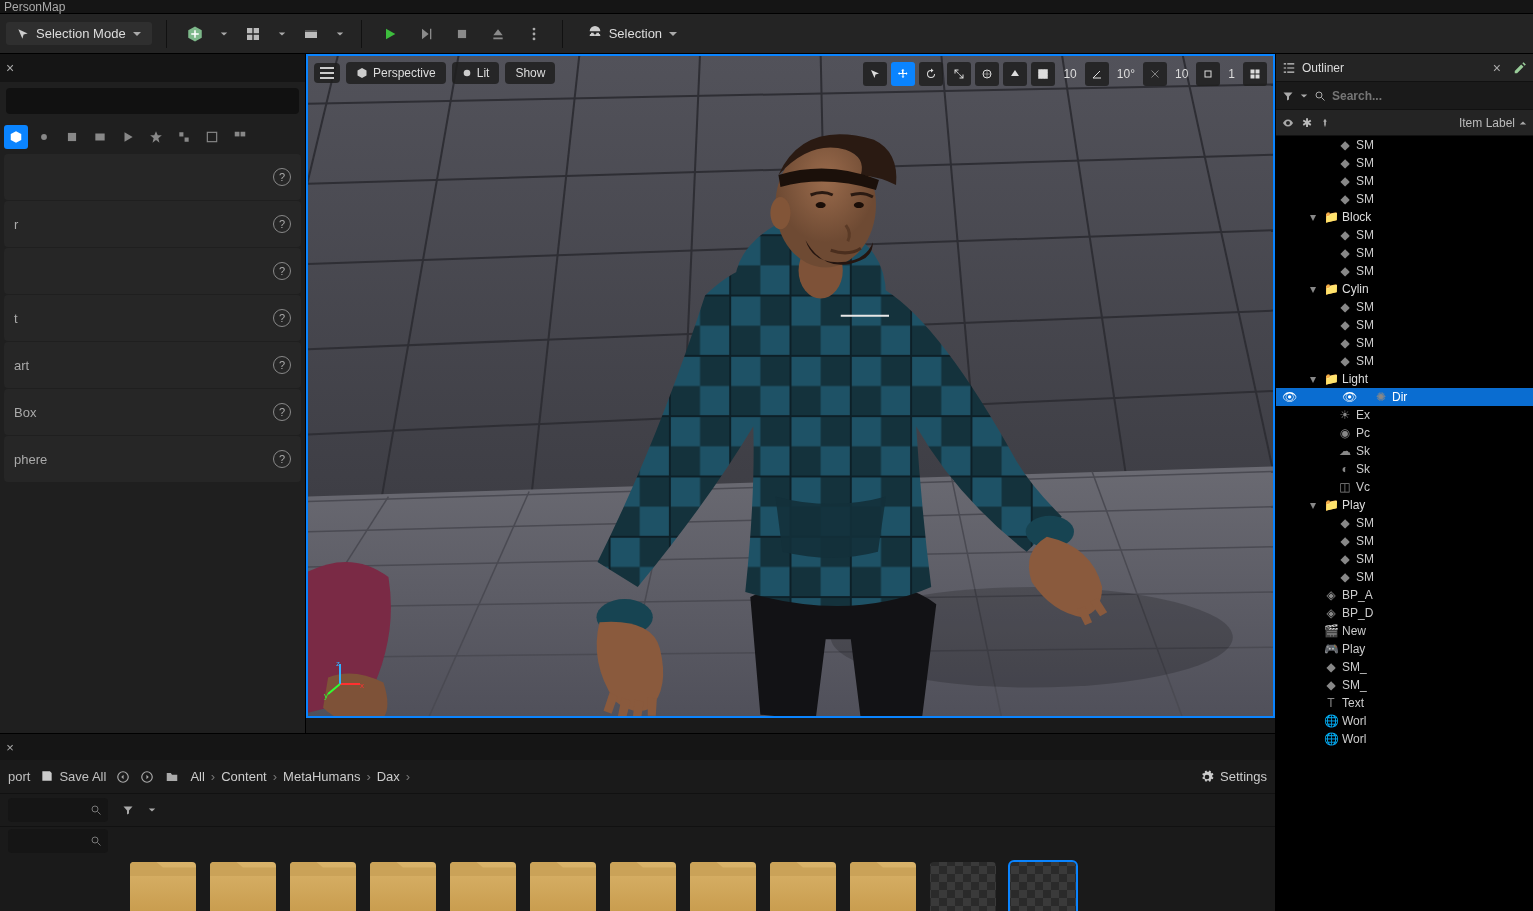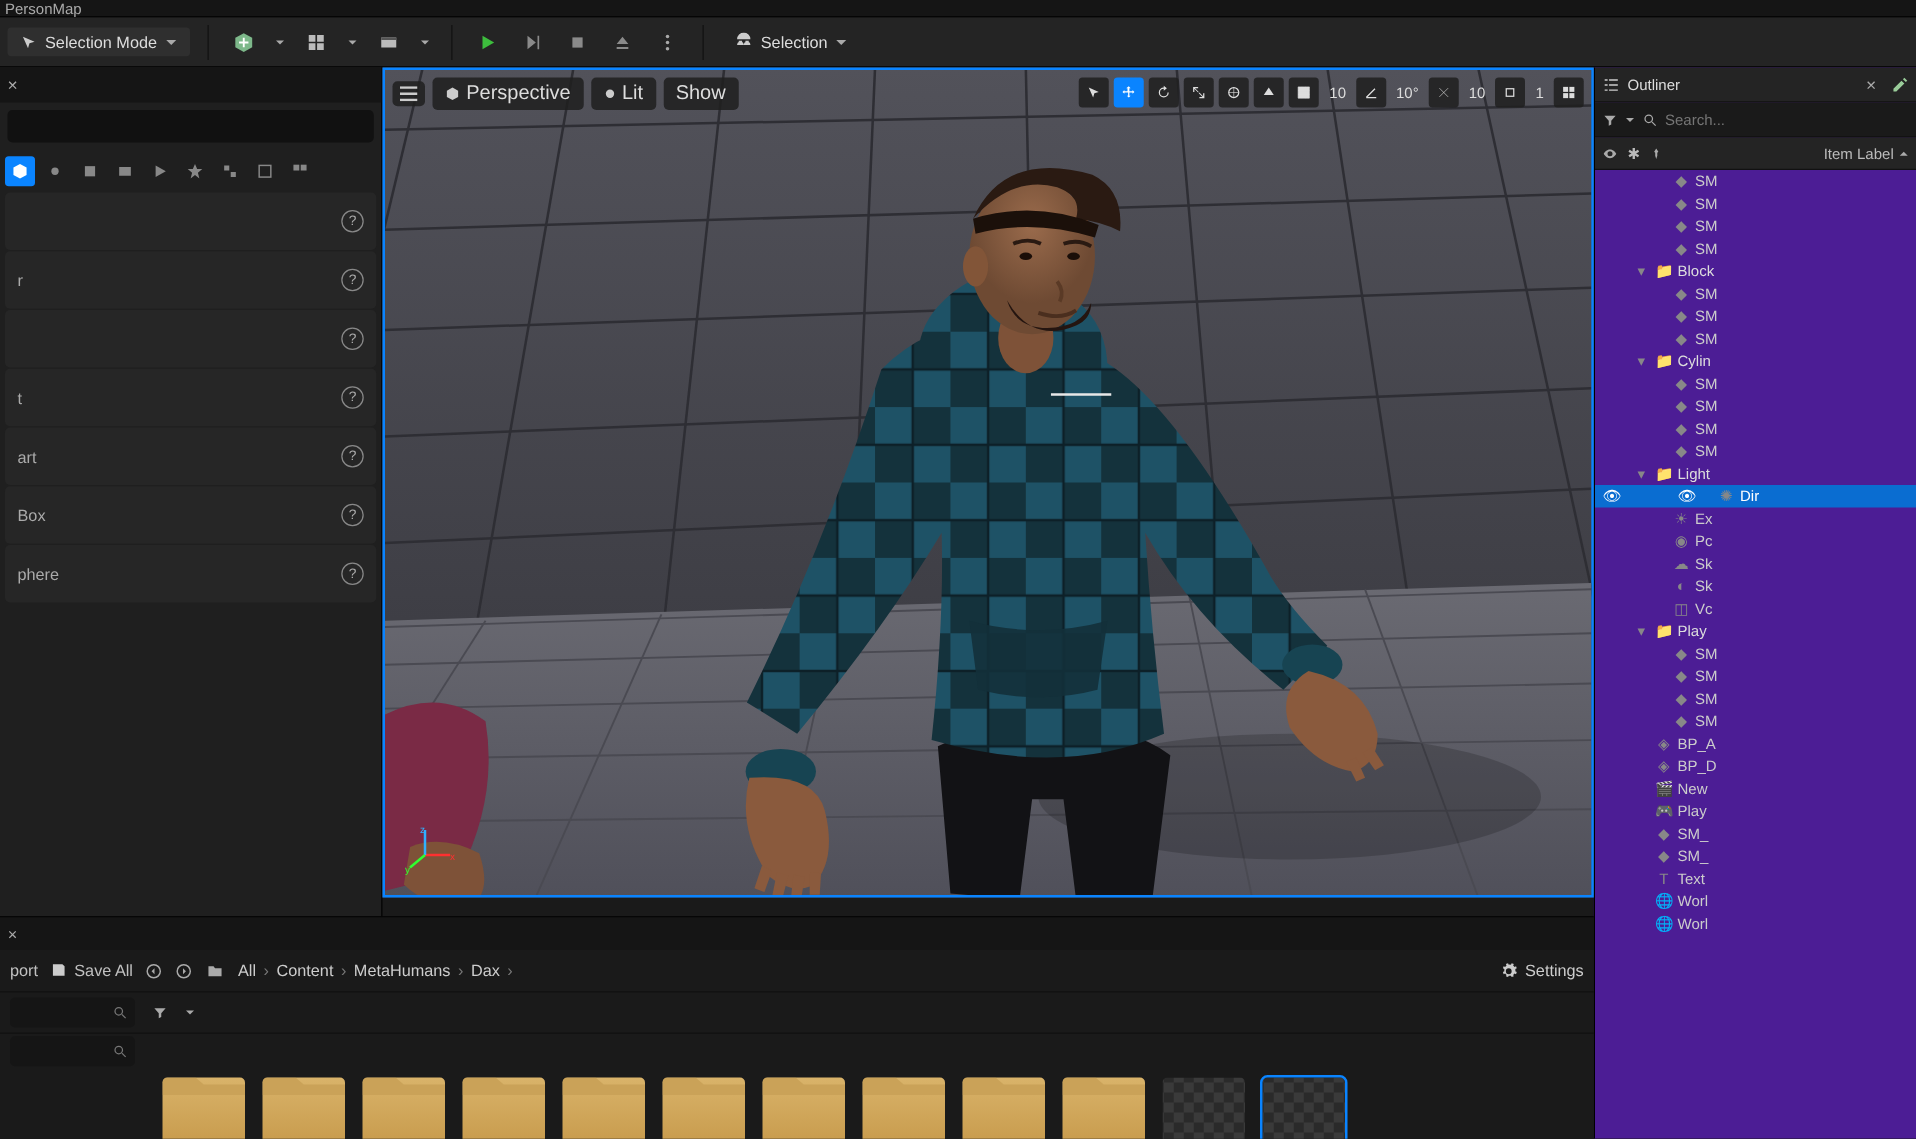--- a/index.html
+++ b/index.html
@@ -23,34 +23,34 @@
 .fbtn { width:24px; height:24px; border-radius:3px; display:flex; align-items:center; justify-content:center; cursor:pointer; }
 .fbtn.active { background:#0a84ff; }
 .catlabel { text-align:center; color:#888; font-size:11px; letter-spacing:1px; padding:6px 0; }
 .placelist { display:flex; flex-direction:column; gap:1px; padding:0 4px; }
 .placeitem { height:46px; background:#262626; border-radius:4px; display:flex; align-items:center; justify-content:space-between; padding:0 10px; color:#aaa; cursor:pointer; }
 .placeitem .qmark { width:18px; height:18px; border:1.5px solid #888; border-radius:50%; display:flex; align-items:center; justify-content:center; font-size:11px; }
 
 .viewport { flex:1; position:relative; background:#3a3a40; border:2px solid #0a84ff; border-top-width:2px; }
 .vptoolbar-l { position:absolute; top:6px; left:6px; display:flex; gap:6px; align-items:center; }
 .vptoolbar-r { position:absolute; top:6px; right:6px; display:flex; gap:4px; align-items:center;margin-left:12px; }
-.pill { background:rgba(30,30,30,.85); color:#ddd; padding:4px 10px; border-radius:4px; display:flex; align-items:center; gap:5px; font-size:16px; cursor:pointer; }
+.pill { background:rgba(30,30,30,.85); color:#ddd; padding:4px 10px; border-radius:4px; display:flex; align-items:center; gap:5px; font-size:12px; cursor:pointer; }
 .sq { width:24px; height:24px; background:rgba(30,30,30,.85); display:flex; align-items:center; justify-content:center; color:#ddd; cursor:pointer; border-radius:3px; font-size:11px; }
 .sq.blue { background:#0a84ff; }
 .vnum { color:#ddd; font-size:12px; padding:0 4px; }
 .vpcanvas { width:100%; height:100%; display:block; }
 .axisgizmo { position:absolute; left:16px; bottom:16px; width:40px; height:40px; }
 
-.rightpanel { width:258px; background:#4c1d95; display:flex; flex-direction:column; border-left:1px solid #000; }
+.rightpanel { width:258px; background:#000000; display:flex; flex-direction:column; border-left:1px solid #000; }
 .rheader { height:28px; background:#242424; display:flex; align-items:center; gap:6px; padding:0 6px; border-bottom:1px solid #111; }
 .rheader .title { font-size:12px; color:#ddd; }
 .rheader .close, .rheader .edit { margin-left:auto; cursor:pointer; color:#aaa; font-size:14px; }
 .rheader .edit { margin-left:6px; color:#999; }
 .rsearch { height:28px; display:flex; align-items:center; gap:6px; padding:0 6px; background:#1a1a1a; border-bottom:1px solid #111; }
-.rsearch input { flex:1; background:transparent; border:none; color:#aaa; font-size:12px; outline:none; }
+.rsearch input { flex:1; background:transparent; border:none; color:#aaa; font-size:12px; outline:none;font-weight:bold; }
 .rcolhdr { height:26px; display:flex; align-items:center; gap:8px; padding:0 6px; background:#242424; border-bottom:1px solid #111; font-size:12px; color:#bbb; }
 .rcolhdr .lbl { margin-left:auto; display:flex; align-items:center; gap:4px; cursor:pointer; }
 .tree { flex:1; overflow:hidden; font-size:12px; }
 .trow { height:18px; display:flex; align-items:center; gap:4px; padding-left:6px; color:#ccc; cursor:pointer; white-space:nowrap; }
 .trow.folder { color:#ddd; }
 .trow.sel { background:#0a6dd1; color:#fff; }
 .trow .ico { width:14px; text-align:center; color:#888; }
 .trow.folder .ico { color:#d8b070; }
 .caret { width:10px; color:#888; }
 .eye { width:14px; color:#888; }

